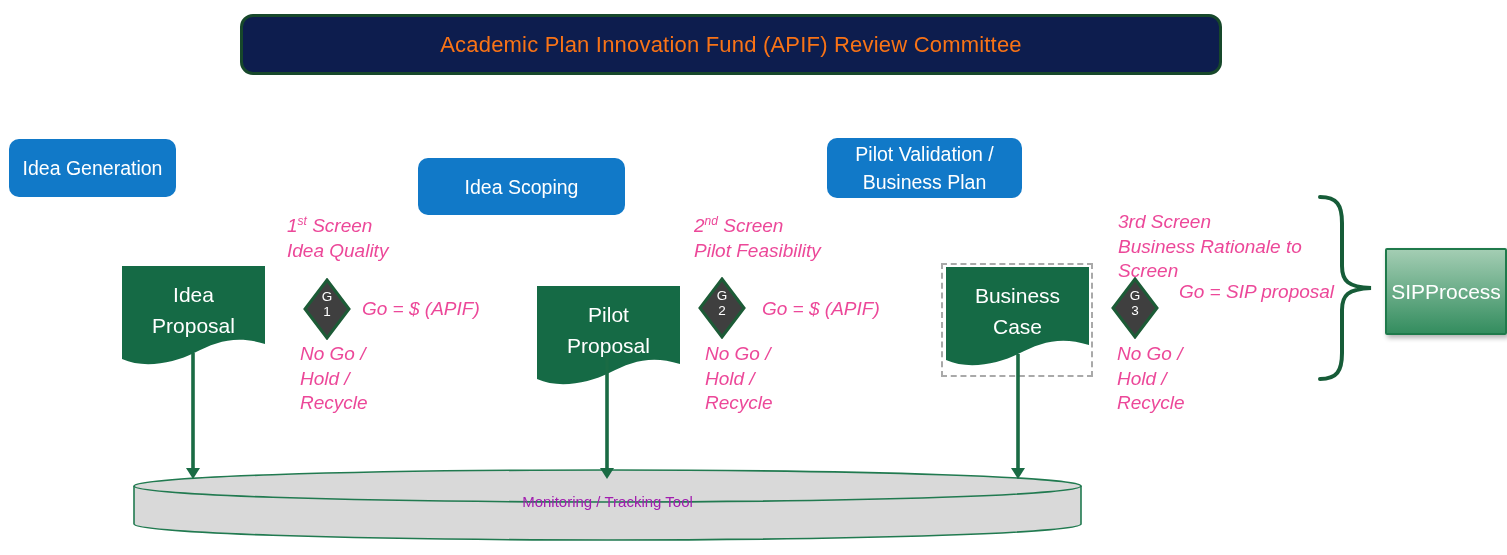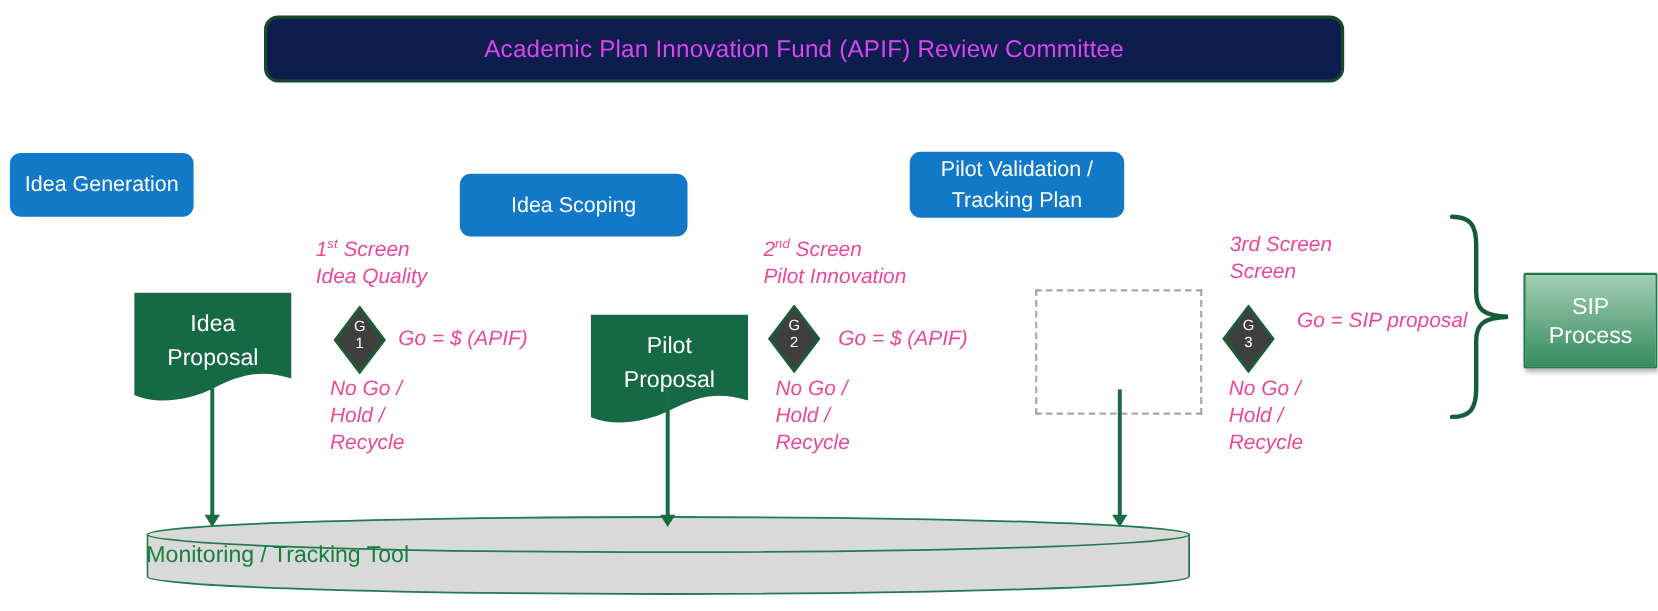--- a/index.html
+++ b/index.html
@@ -3,21 +3,21 @@
 <meta charset="utf-8">
 <style>
   html,body{margin:0;padding:0;background:#ffffff;}
   body{font-family:"Liberation Sans","DejaVu Sans",sans-serif;}
   .canvas{position:relative;width:1507px;height:555px;background:#ffffff;overflow:hidden;}
 
   
   .banner{position:absolute;left:240px;top:14px;width:976px;height:55px;
     background:#0d1d4e;border:3px solid #17482b;border-radius:13px;
     display:flex;align-items:center;justify-content:center;
-    color:#d946ef;font-size:22px;letter-spacing:.2px;}
+    color:#f97316;font-size:22px;letter-spacing:.2px;}
 
   
   .chip{position:absolute;background:#1179c8;border-radius:10px;color:#ffffff;
     font-size:19.5px;display:flex;flex-direction:column;align-items:center;justify-content:center;
     text-align:center;line-height:28px;}
   .chip.c0{left:9px;top:139px;width:167px;height:58px;}
   .chip.c1{left:418px;top:140px;width:207px;height:57px;margin-top:18px;}
   .chip.c2{left:827px;top:138px;width:195px;height:60px;text-align:right;}
 
   
@@ -50,28 +50,28 @@
   .note.go2{left:762px;top:297px;}
   .note.go3{left:1179px;top:280px;}
   .note.nogo1{left:300px;top:342px;}
   .note.nogo2{left:705px;top:342px;}
   .note.nogo3{left:1117px;top:342px;}
 
   
   .sip{position:absolute;left:1385px;top:248px;width:118px;height:83px;
     background:linear-gradient(#a3cdb3,#348d5f);border:2px solid #1f7a4b;border-radius:2px;
     box-shadow:2px 3px 5px rgba(0,0,0,.3);
-    display:flex;flex-direction:column;align-items:center;justify-content:center;
+    display:flex;flex-direction:row;align-items:center;justify-content:center;
     color:#ffffff;font-size:21px;line-height:27px;text-align:center;}
 
   
   .cyl{position:absolute;left:133px;top:469px;width:949px;height:74px;}
   .cyl svg{position:absolute;left:0;top:0;}
-  .cyl .cyl-label{position:absolute;left:0;top:24px;width:100%;text-align:left;
-    color:#15803d;font-size:21px;}
+  .cyl .cyl-label{position:absolute;left:0;top:24px;width:100%;text-align:center;
+    color:#a21caf;font-size:15px;}
 
   
   .overlay{position:absolute;left:0;top:0;width:1507px;height:555px;pointer-events:none;}
 </style>
 </head>
 <body>
 
 <div class="canvas">
 
   <div class="banner">
@@ -79,21 +79,21 @@
   </div>
 
   <div class="chip c0">
     <span>Idea Generation</span>
   </div>
   <div class="chip c1">
     <span>Idea Scoping</span>
   </div>
   <div class="chip c2">
     <span>Pilot Validation /</span>
-    <span>Tracking Plan</span>
+    <span>Business Plan</span>
   </div>
 
   <div class="doc d0">
     <svg width="143" height="104" viewBox="0 0 143 104">
       <path d="M0,0 H143 V78 C115,69 95,75 72,87 C52,97 22,103 0,93 Z" fill="#156a45"></path>
     </svg>
     <div class="doc-label">
       <div>Idea</div>
       <div>Proposal</div>
     </div>
@@ -101,20 +101,29 @@
   <div class="doc d1">
     <svg width="143" height="104" viewBox="0 0 143 104">
       <path d="M0,0 H143 V78 C115,69 95,75 72,87 C52,97 22,103 0,93 Z" fill="#156a45"></path>
     </svg>
     <div class="doc-label">
       <div>Pilot</div>
       <div>Proposal</div>
     </div>
   </div>
   <div class="sel-rect"></div>
+  <div class="doc d2">
+    <svg width="143" height="104" viewBox="0 0 143 104">
+      <path d="M0,0 H143 V78 C115,69 95,75 72,87 C52,97 22,103 0,93 Z" fill="#156a45"></path>
+    </svg>
+    <div class="doc-label">
+      <div>Business</div>
+      <div>Case</div>
+    </div>
+  </div>
 
   <div class="gate g1">
     <svg width="48" height="62" viewBox="0 0 48 62">
       <polygon points="24,2 46,31 24,60 2,31" fill="#3f3f3f" stroke="#1c5b36" stroke-width="3"></polygon>
     </svg>
     <div class="gate-label">
       <div>G</div>
       <div>1</div>
     </div>
   </div>
@@ -136,24 +145,25 @@
       <div>3</div>
     </div>
   </div>
 
   <div class="note screen1">
     <div><span>1</span><sup>st</sup><span> Screen</span></div>
     <div>Idea Quality</div>
   </div>
   <div class="note screen2">
     <div><span>2</span><sup>nd</sup><span> Screen</span></div>
-    <div>Pilot Innovation</div>
+    <div>Pilot Feasibility</div>
   </div>
   <div class="note screen3">
     <div><span>3rd</span><sup></sup><span> Screen</span></div>
+    <div>Business Rationale to</div>
     <div>Screen</div>
   </div>
 
   <div class="note go1">Go = $ (APIF)</div>
   <div class="note go2">Go = $ (APIF)</div>
   <div class="note go3">Go = SIP proposal</div>
 
   <div class="note nogo1">
     <div>No Go /</div>
     <div>Hold /</div>

